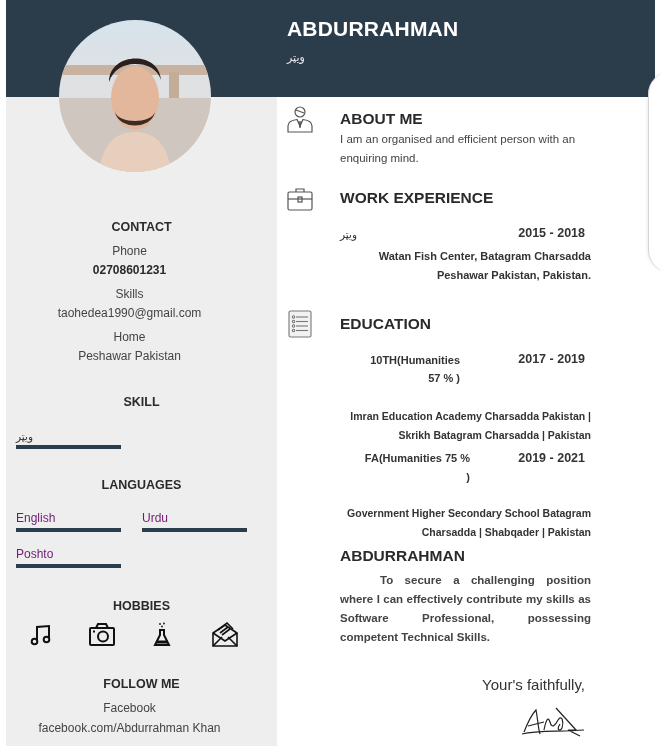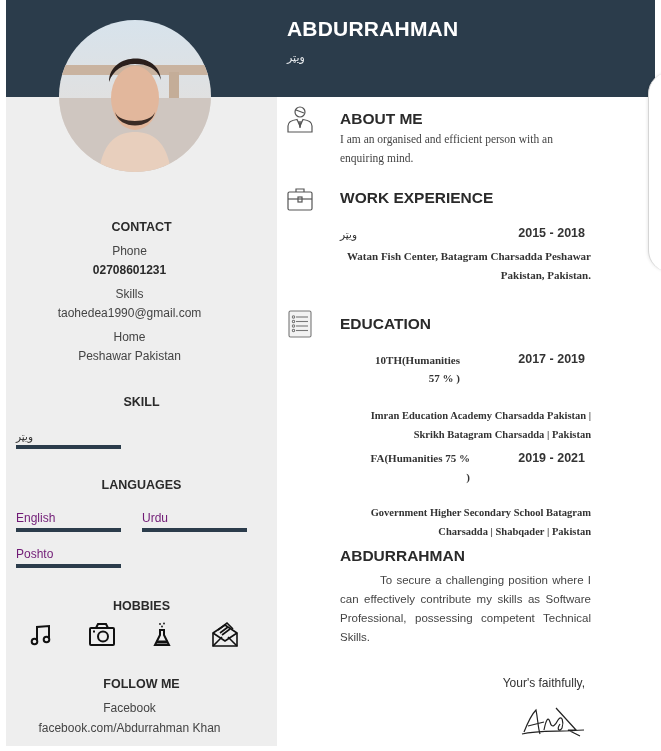--- a/index.html
+++ b/index.html
@@ -21,27 +21,27 @@
 
   .bar-label { position: absolute; font-size: 12px; color: #701a75; }
   .bar { position: absolute; height: 4px; width: 105px; background: #2b3c4b; }
 
   .hobby-icon { position: absolute; width: 28px; height: 28px; }
   .hobby-icon svg { width: 100%; height: 100%; display: block; }
 
   .sec-icon { position: absolute; left: 279px; width: 30px; height: 30px; }
   .sec-icon svg { width: 100%; height: 100%; display: block; }
   .sec-title { position: absolute; left: 334px; font-size: 15.5px; font-weight: bold; color: #2a2a2a; }
-  .text { position: absolute; left: 334px; width: 251px; font-size: 11.5px; line-height: 19px; color: #444; font-family: Liberation Serif, serif; }
+  .text { position: absolute; left: 334px; width: 251px; font-size: 11.5px; line-height: 19px; color: #444; }
   .text.bold { font-weight: bold; color: #333; font-size: 11px; line-height: 18.5px; text-align: right; }
   .year { position: absolute; right: 70px; font-size: 12.5px; font-weight: bold; color: #333; }
   .urdu { position: absolute; font-family: "DejaVu Sans", sans-serif; font-size: 10.5px; color: #333; }
 
-  .decl { position: absolute; left: 334px; width: 251px; font-size: 11.5px; line-height: 19px; color: #444; text-align: justify; text-indent: 40px; }
-  .faithfully { position: absolute; right: 70px; top: 676px; font-size: 12px; color: #333; }
+  .decl { position: absolute; left: 334px; width: 251px; font-size: 11.5px; line-height: 19px; color: #444; text-align: justify; text-indent: 40px; font-weight: bold; }
+  .faithfully { position: absolute; right: 70px; top: 676px; font-size: 15px; color: #333; }
   .signature { position: absolute; left: 512px; top: 700px; width: 70px; height: 40px; }
 
   .overlay-edge { position: absolute; left: 648px; top: 72px; width: 40px; height: 200px; border-left: 1px solid #d5d5d5; border-radius: 22px 0 0 22px; background: #fff; box-shadow: -1px 0 3px rgba(0,0,0,0.08); }
 </style>
 </head>
 <body>
 
 <div class="page">
 
   <div class="header">

